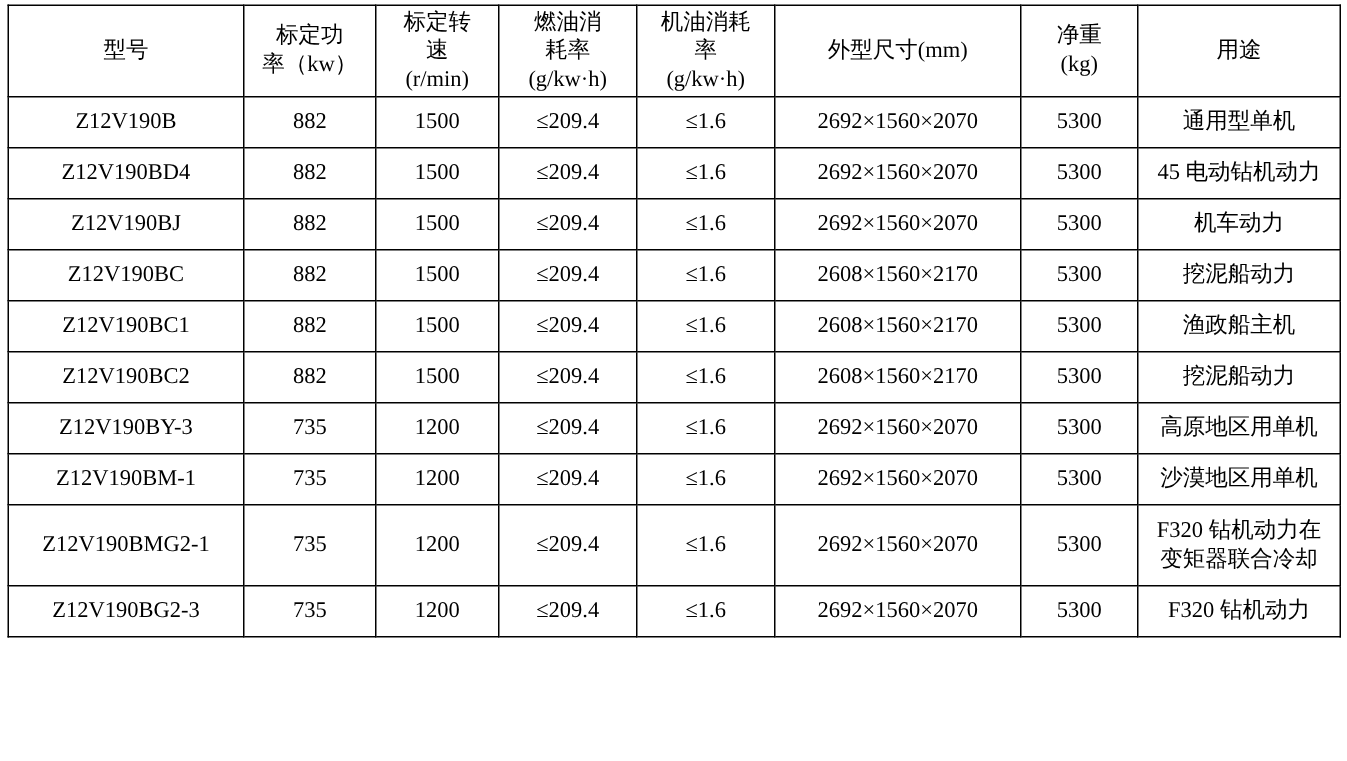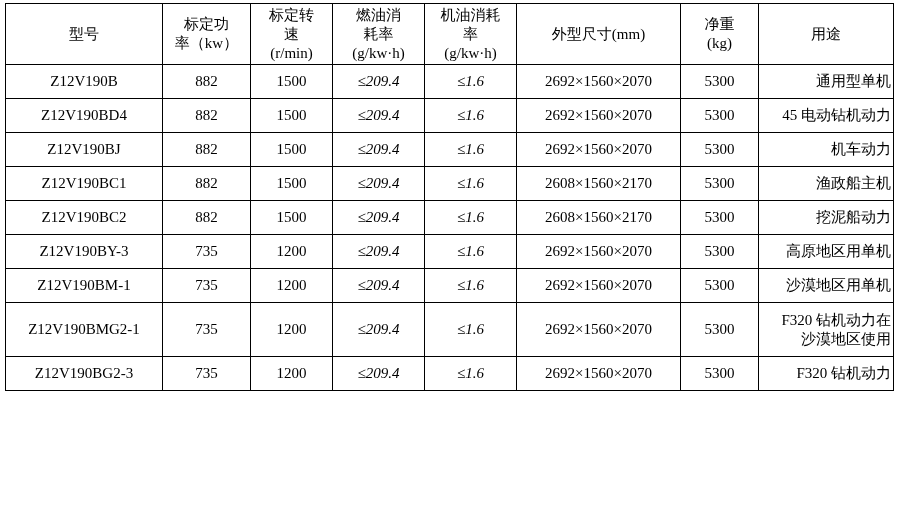--- a/index.html
+++ b/index.html
@@ -54,23 +54,23 @@
   .col-power   { width: 88px; }
   .col-speed   { width: 82px; }
   .col-fuel    { width: 92px; }
   .col-oil     { width: 92px; }
   .col-dim     { width: 164px; }
   .col-weight  { width: 78px; }
   .col-use     { width: 135px; }
 
   .model-cell { font-size: 15px; letter-spacing: 0; font-family: Liberation Serif, serif; }
   .use-cell   { font-size: 15px; }
-  .use-cell .l { display: block; white-space: nowrap; text-align: right; }
+  .use-cell .l { display: block; white-space: nowrap; }
   .dim-cell   { font-size: 14.5px; white-space: nowrap; }
-  .le { font-size: 15px; font-style: italic; }
+  .le { font-size: 15px; }
 </style>
 </head>
 <body>
 
 <div class="sheet">
   <table class="spec">
     <colgroup>
       <col class="col-model">
       <col class="col-power">
       <col class="col-speed">
@@ -147,20 +147,32 @@
           <td class="">1500</td>
           <td class="le">≤209.4</td>
           <td class="le">≤1.6</td>
           <td class="dim-cell">2692×1560×2070</td>
           <td class="">5300</td>
           <td class="use-cell">
             <span class="l">机车动力</span>
           </td>
         </tr>
         <tr>
+          <td class="model-cell">Z12V190BC</td>
+          <td class="">882</td>
+          <td class="">1500</td>
+          <td class="le">≤209.4</td>
+          <td class="le">≤1.6</td>
+          <td class="dim-cell">2608×1560×2170</td>
+          <td class="">5300</td>
+          <td class="use-cell">
+            <span class="l">挖泥船动力</span>
+          </td>
+        </tr>
+        <tr>
           <td class="model-cell">Z12V190BC1</td>
           <td class="">882</td>
           <td class="">1500</td>
           <td class="le">≤209.4</td>
           <td class="le">≤1.6</td>
           <td class="dim-cell">2608×1560×2170</td>
           <td class="">5300</td>
           <td class="use-cell">
             <span class="l">渔政船主机</span>
           </td>
@@ -204,21 +216,21 @@
         <tr class="tall">
           <td class="model-cell">Z12V190BMG2-1</td>
           <td class="">735</td>
           <td class="">1200</td>
           <td class="le">≤209.4</td>
           <td class="le">≤1.6</td>
           <td class="dim-cell">2692×1560×2070</td>
           <td class="">5300</td>
           <td class="use-cell">
             <span class="l">F320 钻机动力在</span>
-            <span class="l">沙漠地区使用</span>
+            <span class="l">变矩器联合冷却</span>
           </td>
         </tr>
         <tr>
           <td class="model-cell">Z12V190BG2-3</td>
           <td class="">735</td>
           <td class="">1200</td>
           <td class="le">≤209.4</td>
           <td class="le">≤1.6</td>
           <td class="dim-cell">2692×1560×2070</td>
           <td class="">5300</td>

